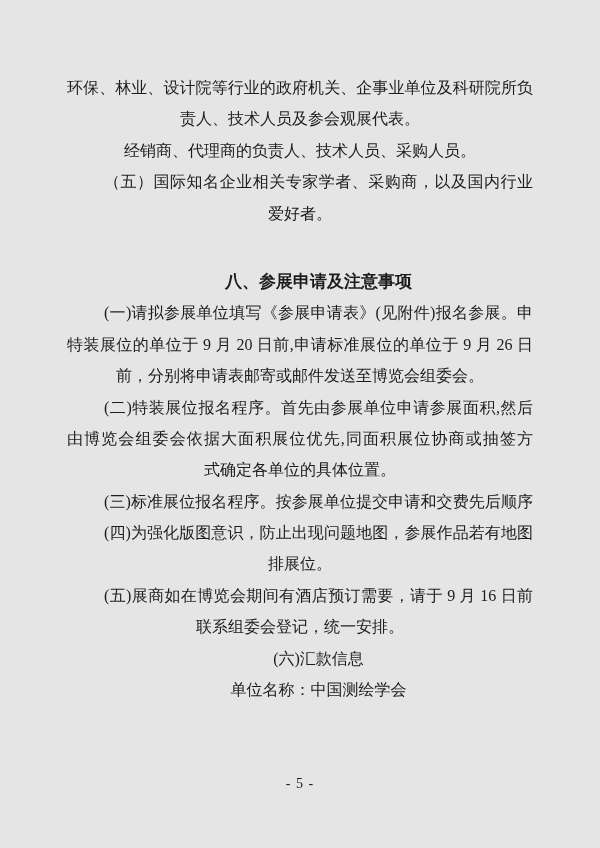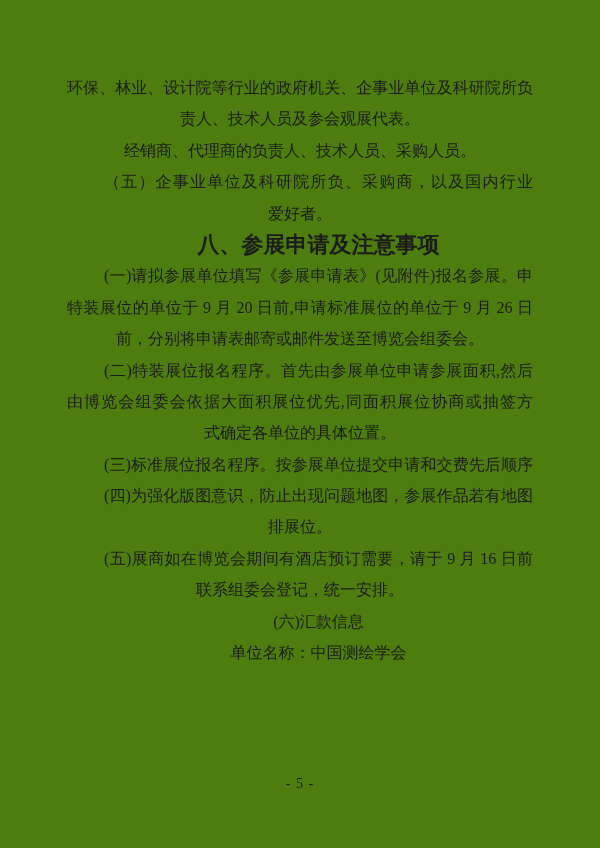--- a/index.html
+++ b/index.html
@@ -4,21 +4,21 @@
 <style>
   html, body {
     margin: 0;
     padding: 0;
     background: #ffffff;
   }
   .page {
     position: relative;
     width: 600px;
     height: 848px;
-    background: #4d7c0f;
+    background: #e5e5e5;
     overflow: hidden;
     color: #1c1c1c;
     font-family: "Liberation Serif", "DejaVu Serif", serif;
   }
   .content {
     position: absolute;
     left: 67px;
     right: 67px;
     top: 72px;
   }
@@ -35,42 +35,43 @@
     text-align-last: justify;
   }
   
   .ind {
     text-indent: 37px;
   }
   
   .hd {
     font-family: "Liberation Sans", "DejaVu Sans", sans-serif;
     font-weight: bold;
-    font-size: 22px;
+    font-size: 17px;
+    margin-top: 37px;
   }
   .footer {
     position: absolute;
     top: 776px;
     left: 0;
     width: 100%;
     text-align: center;
     font-size: 14px;
     letter-spacing: 1px;
     color: #1c1c1c;
   }
 </style>
 </head>
 <body>
 
 <div class="page">
   <div class="content">
     <div class="ln j">环保、林业、设计院等行业的政府机关、企事业单位及科研院所负</div>
     <div class="ln">责人、技术人员及参会观展代表。</div>
     <div class="ln">经销商、代理商的负责人、技术人员、采购人员。</div>
-    <div class="ln ind j">（五）企事业单位及科研院所负、采购商，以及国内行业</div>
+    <div class="ln ind j">（五）国际知名企业相关专家学者、采购商，以及国内行业</div>
     <div class="ln">爱好者。</div>
     <div class="ln ind hd">八、参展申请及注意事项</div>
     <div class="ln ind j">(一)请拟参展单位填写《参展申请表》(见附件)报名参展。申请</div>
     <div class="ln j">特装展位的单位于 9 月 20 日前,申请标准展位的单位于 9 月 26 日</div>
     <div class="ln">前，分别将申请表邮寄或邮件发送至博览会组委会。</div>
     <div class="ln ind j">(二)特装展位报名程序。首先由参展单位申请参展面积,然后</div>
     <div class="ln j">由博览会组委会依据大面积展位优先,同面积展位协商或抽签方</div>
     <div class="ln">式确定各单位的具体位置。</div>
     <div class="ln ind j">(三)标准展位报名程序。按参展单位提交申请和交费先后顺序安</div>
     <div class="ln ind j">(四)为强化版图意识，防止出现问题地图，参展作品若有地图</div>

